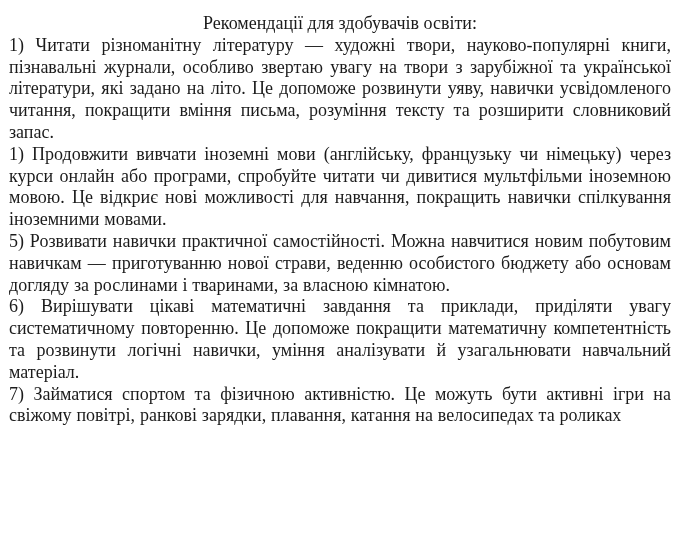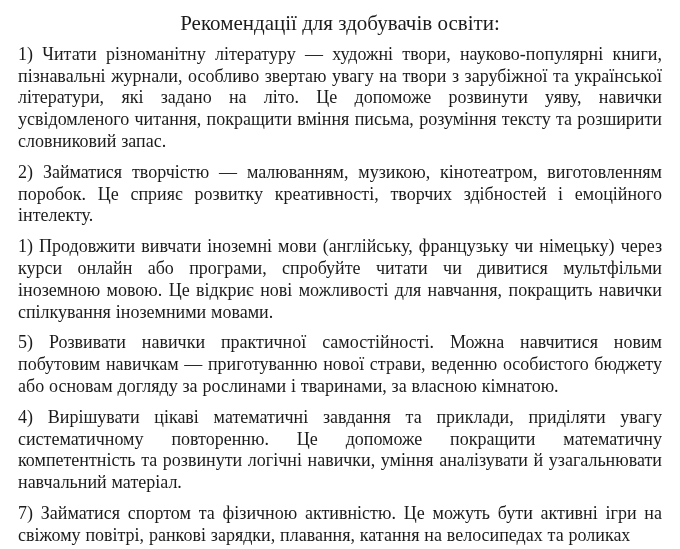--- a/index.html
+++ b/index.html
@@ -19,36 +19,35 @@
     padding: 13px 9px 0 9px;
     background: #ffffff;
     color: #1b1b1b;
     font-family: "Liberation Serif", "DejaVu Serif", serif;
     font-size: 18px;
     line-height: 21.8px;
     overflow: hidden;
   }
   .doc-title {
     margin: 0;
-    font-size: 21px;
+    font-size: 18px;
     font-weight: normal;
     text-align: center;
     line-height: 21.8px;
   }
   .doc-paragraph {
-    margin: 9px;
+    margin: 0;
     text-align: justify;
     text-justify: inter-word;
     word-spacing: 0.02em;
   }
 </style>
 </head>
 <body>
 
 <div class="page">
   <h1 class="doc-title">Рекомендації для здобувачів освіти:</h1>
   <p class="doc-paragraph">1) Читати різноманітну літературу — художні твори, науково-популярні книги, пізнавальні журнали, особливо звертаю увагу на твори з зарубіжної та української літератури, які задано на літо. Це допоможе розвинути уяву, навички усвідомленого читання, покращити вміння письма, розуміння тексту та розширити словниковий запас.</p>
-  <p class="doc-paragraph">2) Займатися творчістю — малюванням, музикою, кінотеатром, виготовленням поробок. Це сприяє розвитку креативності, творчих здібностей і емоційного інтелекту.</p>
   <p class="doc-paragraph">1) Продовжити вивчати іноземні мови (англійську, французьку чи німецьку) через курси онлайн або програми, спробуйте читати чи дивитися мультфільми іноземною мовою. Це відкриє нові можливості для навчання, покращить навички спілкування іноземними мовами.</p>
   <p class="doc-paragraph">5) Розвивати навички практичної самостійності. Можна навчитися новим побутовим навичкам — приготуванню нової страви, веденню особистого бюджету або основам догляду за рослинами і тваринами, за власною кімнатою.</p>
-  <p class="doc-paragraph">4) Вирішувати цікаві математичні завдання та приклади, приділяти увагу систематичному повторенню. Це допоможе покращити математичну компетентність та розвинути логічні навички, уміння аналізувати й узагальнювати навчальний матеріал.</p>
+  <p class="doc-paragraph">6) Вирішувати цікаві математичні завдання та приклади, приділяти увагу систематичному повторенню. Це допоможе покращити математичну компетентність та розвинути логічні навички, уміння аналізувати й узагальнювати навчальний матеріал.</p>
   <p class="doc-paragraph">7) Займатися спортом та фізичною активністю. Це можуть бути активні ігри на свіжому повітрі, ранкові зарядки, плавання, катання на велосипедах та роликах</p>
 </div>
 
 </body></html>

